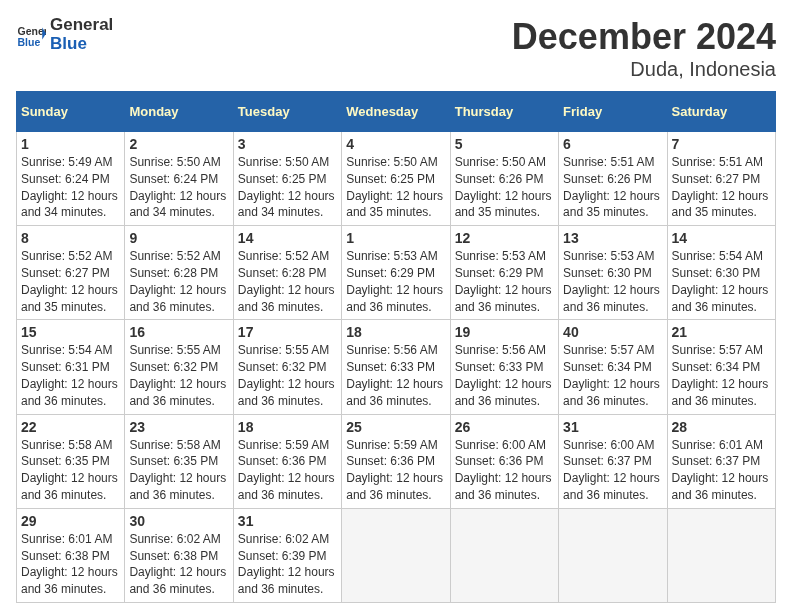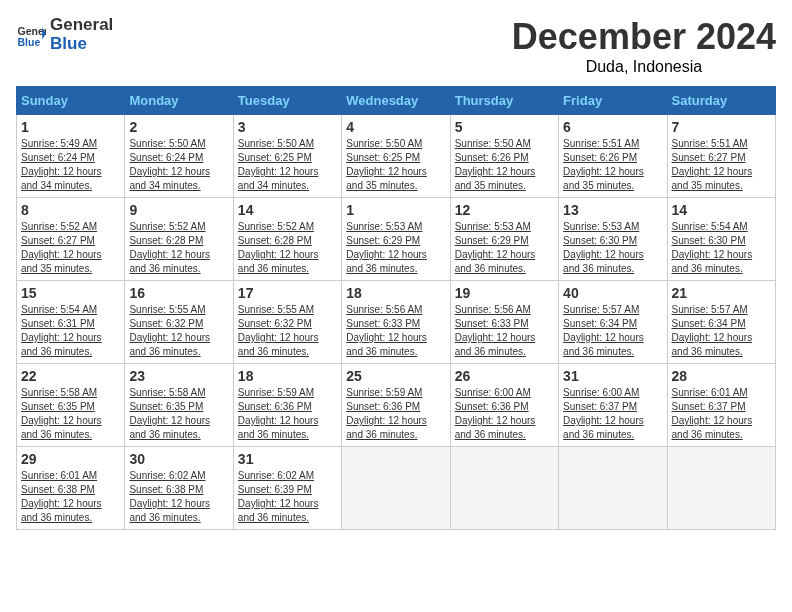--- a/index.html
+++ b/index.html
@@ -20,40 +20,40 @@
     .logo {
       display: flex;
       align-items: center;
       gap: 4px;
     }
     .logo-icon {
       width: 30px;
       height: 30px;
     }
     .title-area {
-      text-align: center;
+      text-align: right;
     }
     .month-title {
       font-size: 36px;
       font-weight: bold;
       color: #333;
     }
     .location-title {
-      font-size: 16px;
-      color: #000000;
+      font-size: 20px;
+      color: #404040;
     }
     .calendar {
       width: 100%;
       border-collapse: collapse;
       font-size: 11px;
     }
     .calendar th {
       background: #2563a8;
-      color: #7dd3fc;
-      padding: 6px 4px;
+      color: #fef9c3;
+      padding: 12px 4px;
       text-align: left;
       font-size: 13px;
       font-weight: bold;
       border: 1px solid #2563a8;
     }
     .calendar td {
       border: 1px solid #ccc;
       vertical-align: top;
       padding: 4px;
       width: calc(100% / 7);
@@ -62,24 +62,23 @@
     .calendar td.empty {
       background: #f5f5f5;
     }
     .day-number {
       font-size: 14px;
       font-weight: bold;
       color: #333;
       margin-bottom: 2px;
     }
     .day-info {
-      font-size: 10px;
+      font-size: 12px;
       color: #333;
       line-height: 1.4;
-      text-decoration: underline;
     }
   </style>
 </head>
 <body>
 
 <div class="header-area">
   <div class="logo">
     <svg class="logo-icon" viewBox="0 0 40 40" xmlns="http://www.w3.org/2000/svg">
       <text x="2" y="20" font-size="14" font-weight="bold" fill="#333">General</text>
       <text x="2" y="34" font-size="14" font-weight="bold" fill="#1a5fb4">Blue</text>

